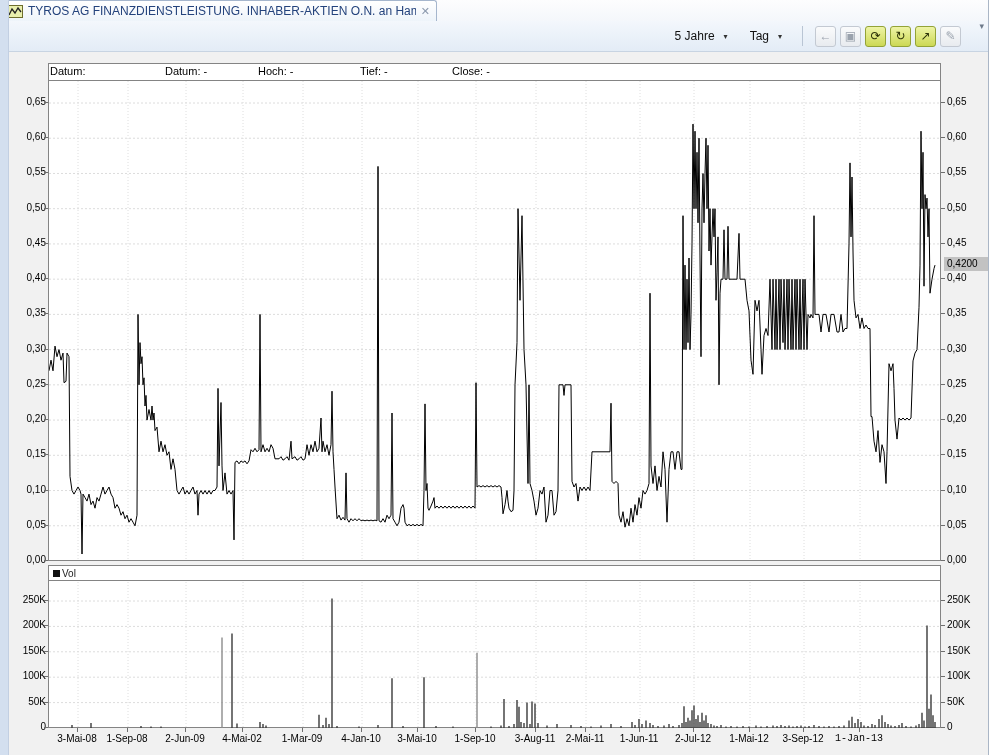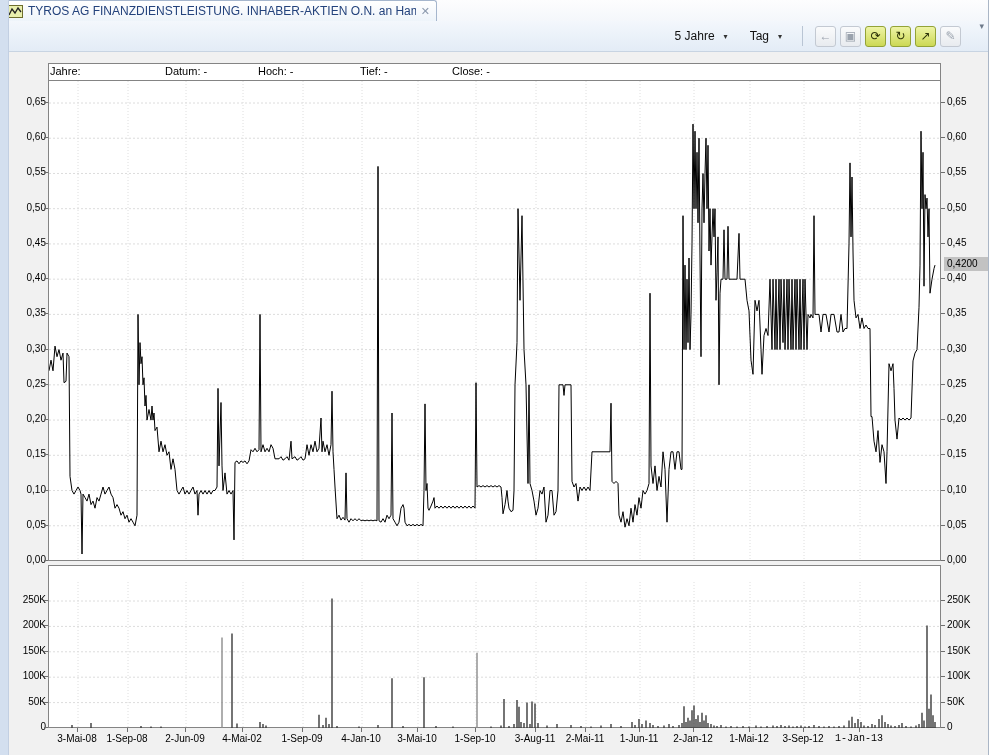--- a/index.html
+++ b/index.html
@@ -87,21 +87,21 @@
         <span class="tool-btn disabled">
           <span>✎</span>
         </span>
       </div>
     <div id="tb-overflow">▾</div>
   </div>
 
   <div id="content">
     <div id="price-panel" class="panel">
       <div id="ohlc-strip">
-          <span class="ohlc-field" style="left: 1px;">Jahre:</span>
+          <span class="ohlc-field" style="left: 1px;">Datum:</span>
           <span class="ohlc-field" style="left: 116px;">Datum: -</span>
           <span class="ohlc-field" style="left: 209px;">Hoch: -</span>
           <span class="ohlc-field" style="left: 311px;">Tief: -</span>
           <span class="ohlc-field" style="left: 403px;">Close: -</span>
         </div>
       <svg id="price-plot" width="891" height="480">
           <line x1="29" y1="0" x2="29" y2="480" stroke="#dedede" stroke-dasharray="1,2"></line>
           <line x1="79" y1="0" x2="79" y2="480" stroke="#dedede" stroke-dasharray="1,2"></line>
           <line x1="137" y1="0" x2="137" y2="480" stroke="#dedede" stroke-dasharray="1,2"></line>
           <line x1="194" y1="0" x2="194" y2="480" stroke="#dedede" stroke-dasharray="1,2"></line>
@@ -126,20 +126,24 @@
           <line x1="0" y1="198.15384615384613" x2="891" y2="198.15384615384613" stroke="#dcdcdc" stroke-dasharray="2,2"></line>
           <line x1="0" y1="162.9230769230769" x2="891" y2="162.9230769230769" stroke="#dcdcdc" stroke-dasharray="2,2"></line>
           <line x1="0" y1="127.69230769230774" x2="891" y2="127.69230769230774" stroke="#dcdcdc" stroke-dasharray="2,2"></line>
           <line x1="0" y1="92.46153846153845" x2="891" y2="92.46153846153845" stroke="#dcdcdc" stroke-dasharray="2,2"></line>
           <line x1="0" y1="57.23076923076928" x2="891" y2="57.23076923076928" stroke="#dcdcdc" stroke-dasharray="2,2"></line>
           <line x1="0" y1="22" x2="891" y2="22" stroke="#dcdcdc" stroke-dasharray="2,2"></line>
           <polyline points="0,289.8 2,279.2 4,289.8 6,265.1 8,275.7 10,268.6 12,279.2 14,272.1 15,301.7 17,300.3 18,272.1 20,275.7 21,395.4 23,409.5 25,413.1 27,409.5 29,406.0 31,409.5 32,413.1 33,473.0 34,413.1 36,416.6 38,420.1 40,413.1 42,423.6 44,420.1 46,427.2 48,416.6 50,420.1 52,413.1 54,406.0 56,413.1 58,409.5 60,406.0 62,413.1 64,416.6 66,427.2 68,423.6 70,427.2 72,434.2 74,430.7 76,437.7 78,434.2 80,441.2 82,437.7 84,441.2 86,444.8 88,434.2 89,233.4 90,303.8 91,261.6 92,282.7 93,275.7 94,303.8 95,296.8 96,325.0 97,314.4 98,339.1 100,328.5 102,339.1 103,325.0 104,339.1 105,332.0 106,349.6 108,346.1 110,370.8 112,360.2 114,370.8 116,363.7 118,374.3 120,370.8 122,388.4 124,377.8 126,388.4 128,409.5 130,413.1 132,409.5 134,406.0 136,413.1 138,409.5 140,413.1 142,409.5 144,406.0 146,413.1 148,409.5 149,434.2 150,413.1 152,409.5 154,413.1 156,409.5 158,413.1 160,409.5 162,413.1 164,409.5 166,409.5 168,406.0 169,307.4 170,384.9 172,321.5 173,384.9 174,409.5 176,391.9 178,413.1 180,409.5 182,413.1 184,409.5 185,458.9 186,381.4 188,379.9 190,382.8 192,379.9 194,381.4 196,379.9 198,382.8 200,379.9 202,368.7 204,370.8 206,367.3 208,370.8 210,368.7 211,233.4 212,370.8 214,363.7 216,370.8 218,367.3 220,370.8 222,363.7 224,367.3 226,377.8 228,377.8 230,377.8 232,375.7 234,379.2 236,377.8 238,375.7 240,379.2 242,360.2 243,377.8 246,375.7 248,379.2 250,377.8 252,375.7 254,379.2 256,377.8 257,370.8 258,363.7 260,374.3 262,363.7 264,370.8 266,360.2 268,370.8 270,367.3 272,337.0 273,370.8 274,360.2 276,370.8 278,363.7 280,374.3 282,363.7 283,310.2 284,370.8 285,388.4 286,406.0 288,437.7 290,434.2 292,439.1 294,436.3 296,439.1 297,391.9 298,437.7 300,441.2 302,437.7 304,439.8 306,437.7 308,439.8 310,437.7 312,439.8 314,439.1 316,439.8 318,439.1 320,439.8 322,439.1 324,439.8 326,439.1 328,439.8 329,85.4 330,439.8 332,441.2 334,437.7 336,441.2 338,434.2 340,437.7 342,434.2 343,332.0 344,437.7 346,441.2 348,444.8 350,441.2 352,427.2 354,423.6 355,427.2 356,441.2 358,444.8 360,443.4 362,444.8 364,443.4 366,444.8 368,443.4 370,444.8 372,443.4 374,444.8 375,409.5 376,322.9 377,409.5 378,402.5 379,427.2 380,429.3 382,425.0 384,420.1 385,416.6 386,427.2 388,425.0 390,427.2 392,425.0 394,427.2 396,425.0 398,427.2 400,425.0 402,427.2 404,425.0 406,427.2 408,425.0 410,427.2 412,425.0 414,427.2 416,425.0 418,427.2 420,425.0 422,427.2 424,425.0 426,427.2 427,301.7 428,406.0 430,404.6 432,406.0 434,404.6 436,406.0 438,404.6 440,406.0 442,404.6 444,406.0 446,404.6 448,406.0 450,404.6 452,406.0 453,416.6 454,432.8 456,423.6 458,409.5 459,420.1 460,427.2 462,430.7 464,429.3 465,409.5 466,303.8 468,261.6 469,127.7 471,219.3 473,134.7 475,268.6 477,303.8 479,402.5 480,303.8 481,402.5 483,409.5 485,420.1 487,434.2 489,427.2 491,409.5 493,413.1 495,406.0 497,441.2 499,434.2 501,409.5 503,409.5 505,434.2 507,430.7 509,409.5 510,303.8 512,303.8 514,303.8 515,314.4 516,303.8 518,303.8 520,303.8 522,303.8 523,400.4 525,406.0 527,402.5 529,420.1 531,406.0 533,409.5 535,406.0 537,409.5 539,406.0 541,409.5 543,370.8 545,370.8 547,370.8 549,370.8 551,370.8 553,370.8 555,370.8 557,370.8 559,370.8 561,370.8 562,322.2 563,400.4 565,402.5 567,400.4 569,402.5 570,434.2 572,441.2 574,430.7 576,446.2 578,437.7 580,444.8 582,427.2 584,441.2 586,423.6 588,434.2 590,416.6 592,427.2 594,409.5 596,413.1 598,409.5 600,402.5 601,212.2 602,384.9 604,402.5 606,384.9 608,409.5 610,395.4 612,406.0 614,370.8 616,388.4 618,441.2 620,388.4 622,370.8 624,370.8 626,388.4 628,370.8 630,370.8 632,388.4 633,388.4 634,134.7 635,268.6 636,184.1 637,268.6 638,198.2 639,261.6 640,177.0 641,268.6 642,233.4 643,162.9 644,43.1 645,127.7 646,50.2 647,127.7 648,71.3 649,141.8 650,57.2 651,177.0 652,275.7 653,127.7 654,92.5 655,141.8 656,92.5 657,57.2 658,127.7 659,64.3 660,170.0 661,127.7 662,184.1 663,155.9 664,127.7 665,155.9 666,127.7 667,219.3 668,191.1 669,155.9 670,303.8 671,212.2 672,198.2 674,198.2 675,148.8 676,198.2 678,198.2 679,145.3 680,198.2 682,198.2 684,198.2 686,198.2 688,198.2 690,152.4 691,198.2 692,198.2 694,198.2 696,198.2 698,219.3 700,229.9 702,279.2 704,293.3 706,219.3 708,229.9 710,219.3 712,268.6 713,293.3 715,254.5 717,247.5 719,254.5 721,198.2 723,268.6 724,198.2 726,268.6 727,198.2 728,268.6 730,198.2 731,268.6 732,198.2 734,261.6 735,198.2 736,268.6 738,198.2 739,268.6 740,198.2 742,268.6 743,198.2 744,268.6 746,198.2 747,268.6 748,198.2 750,268.6 751,198.2 752,268.6 754,198.2 755,268.6 756,198.2 758,268.6 759,233.4 761,236.9 762,233.4 764,236.9 765,134.7 766,233.4 768,233.4 770,233.4 772,251.0 774,233.4 777,233.4 780,251.0 782,233.4 785,233.4 788,251.0 790,251.0 792,233.4 794,251.0 796,247.5 798,247.5 800,162.9 801,81.9 802,155.9 803,96.0 804,170.0 805,219.3 807,236.9 809,233.4 811,247.5 813,236.9 815,247.5 817,244.0 819,247.5 821,247.5 822,335.6 823,335.6 825,360.2 827,370.8 829,349.6 831,381.4 833,363.7 835,370.8 837,402.5 838,370.8 840,282.7 842,289.8 844,282.7 845,307.4 846,339.1 848,358.1 850,337.0 852,339.1 854,337.0 856,339.1 858,337.0 860,339.1 862,337.0 864,279.9 866,272.1 868,268.6 870,226.3 871,184.1 872,50.2 873,127.7 874,71.3 875,205.2 876,113.6 877,127.7 878,117.1 879,155.9 880,127.7 881,212.2 883,198.2 885,187.6 886,184.1" fill="none" stroke="#000000" stroke-width="1"></polyline>
         </svg>
     </div>
     <div id="vol-panel" class="panel">
+      <div id="vol-strip">
+        <span class="vol-square"></span>
+        <span>Vol</span>
+      </div>
       <svg id="vol-plot" width="891" height="146">
           <line x1="29" y1="0" x2="29" y2="146" stroke="#dedede" stroke-dasharray="1,2"></line>
           <line x1="79" y1="0" x2="79" y2="146" stroke="#dedede" stroke-dasharray="1,2"></line>
           <line x1="137" y1="0" x2="137" y2="146" stroke="#dedede" stroke-dasharray="1,2"></line>
           <line x1="194" y1="0" x2="194" y2="146" stroke="#dedede" stroke-dasharray="1,2"></line>
           <line x1="254" y1="0" x2="254" y2="146" stroke="#dedede" stroke-dasharray="1,2"></line>
           <line x1="313" y1="0" x2="313" y2="146" stroke="#dedede" stroke-dasharray="1,2"></line>
           <line x1="369" y1="0" x2="369" y2="146" stroke="#dedede" stroke-dasharray="1,2"></line>
           <line x1="427" y1="0" x2="427" y2="146" stroke="#dedede" stroke-dasharray="1,2"></line>
           <line x1="487" y1="0" x2="487" y2="146" stroke="#dedede" stroke-dasharray="1,2"></line>
@@ -368,35 +372,35 @@
       <div class="tickmark" style="left: 36px; top: 548px; width: 4px; height: 1px;"></div>
       <div class="tickmark" style="left: 933px; top: 548px; width: 4px; height: 1px;"></div>
       <div class="axis-label al-x" style="top: 681px; left: 39px;">3-Mai-08</div>
       <div class="tickmark" style="left: 69px; top: 676px; width: 1px; height: 4px;"></div>
       <div class="axis-label al-x" style="top: 681px; left: 89px;">1-Sep-08</div>
       <div class="tickmark" style="left: 119px; top: 676px; width: 1px; height: 4px;"></div>
       <div class="axis-label al-x" style="top: 681px; left: 147px;">2-Jun-09</div>
       <div class="tickmark" style="left: 177px; top: 676px; width: 1px; height: 4px;"></div>
       <div class="axis-label al-x" style="top: 681px; left: 204px;">4-Mai-02</div>
       <div class="tickmark" style="left: 234px; top: 676px; width: 1px; height: 4px;"></div>
-      <div class="axis-label al-x" style="top: 681px; left: 264px;">1-Sep-09</div>
+      <div class="axis-label al-x" style="top: 681px; left: 264px;">1-Mar-09</div>
       <div class="tickmark" style="left: 294px; top: 676px; width: 1px; height: 4px;"></div>
       <div class="axis-label al-x" style="top: 681px; left: 323px;">4-Jan-10</div>
       <div class="tickmark" style="left: 353px; top: 676px; width: 1px; height: 4px;"></div>
       <div class="axis-label al-x" style="top: 681px; left: 379px;">3-Mai-10</div>
       <div class="tickmark" style="left: 409px; top: 676px; width: 1px; height: 4px;"></div>
       <div class="axis-label al-x" style="top: 681px; left: 437px;">1-Sep-10</div>
       <div class="tickmark" style="left: 467px; top: 676px; width: 1px; height: 4px;"></div>
       <div class="axis-label al-x" style="top: 681px; left: 497px;">3-Aug-11</div>
       <div class="tickmark" style="left: 527px; top: 676px; width: 1px; height: 4px;"></div>
       <div class="axis-label al-x" style="top: 681px; left: 547px;">2-Mai-11</div>
       <div class="tickmark" style="left: 577px; top: 676px; width: 1px; height: 4px;"></div>
       <div class="axis-label al-x" style="top: 681px; left: 601px;">1-Jun-11</div>
       <div class="tickmark" style="left: 631px; top: 676px; width: 1px; height: 4px;"></div>
-      <div class="axis-label al-x" style="top: 681px; left: 655px;">2-Jan-12</div>
+      <div class="axis-label al-x" style="top: 681px; left: 655px;">2-Jul-12</div>
       <div class="tickmark" style="left: 685px; top: 676px; width: 1px; height: 4px;"></div>
       <div class="axis-label al-x" style="top: 681px; left: 711px;">1-Mai-12</div>
       <div class="tickmark" style="left: 741px; top: 676px; width: 1px; height: 4px;"></div>
       <div class="axis-label al-x" style="top: 681px; left: 765px;">3-Sep-12</div>
       <div class="tickmark" style="left: 795px; top: 676px; width: 1px; height: 4px;"></div>
       <div class="axis-label al-x" style="top: 681px; left: 821px; font-family: Liberation Mono, monospace;">1-Jan-13</div>
       <div class="tickmark" style="left: 851px; top: 676px; width: 1px; height: 4px;"></div>
     </div>
   <div id="side-band"></div>
 </div>

